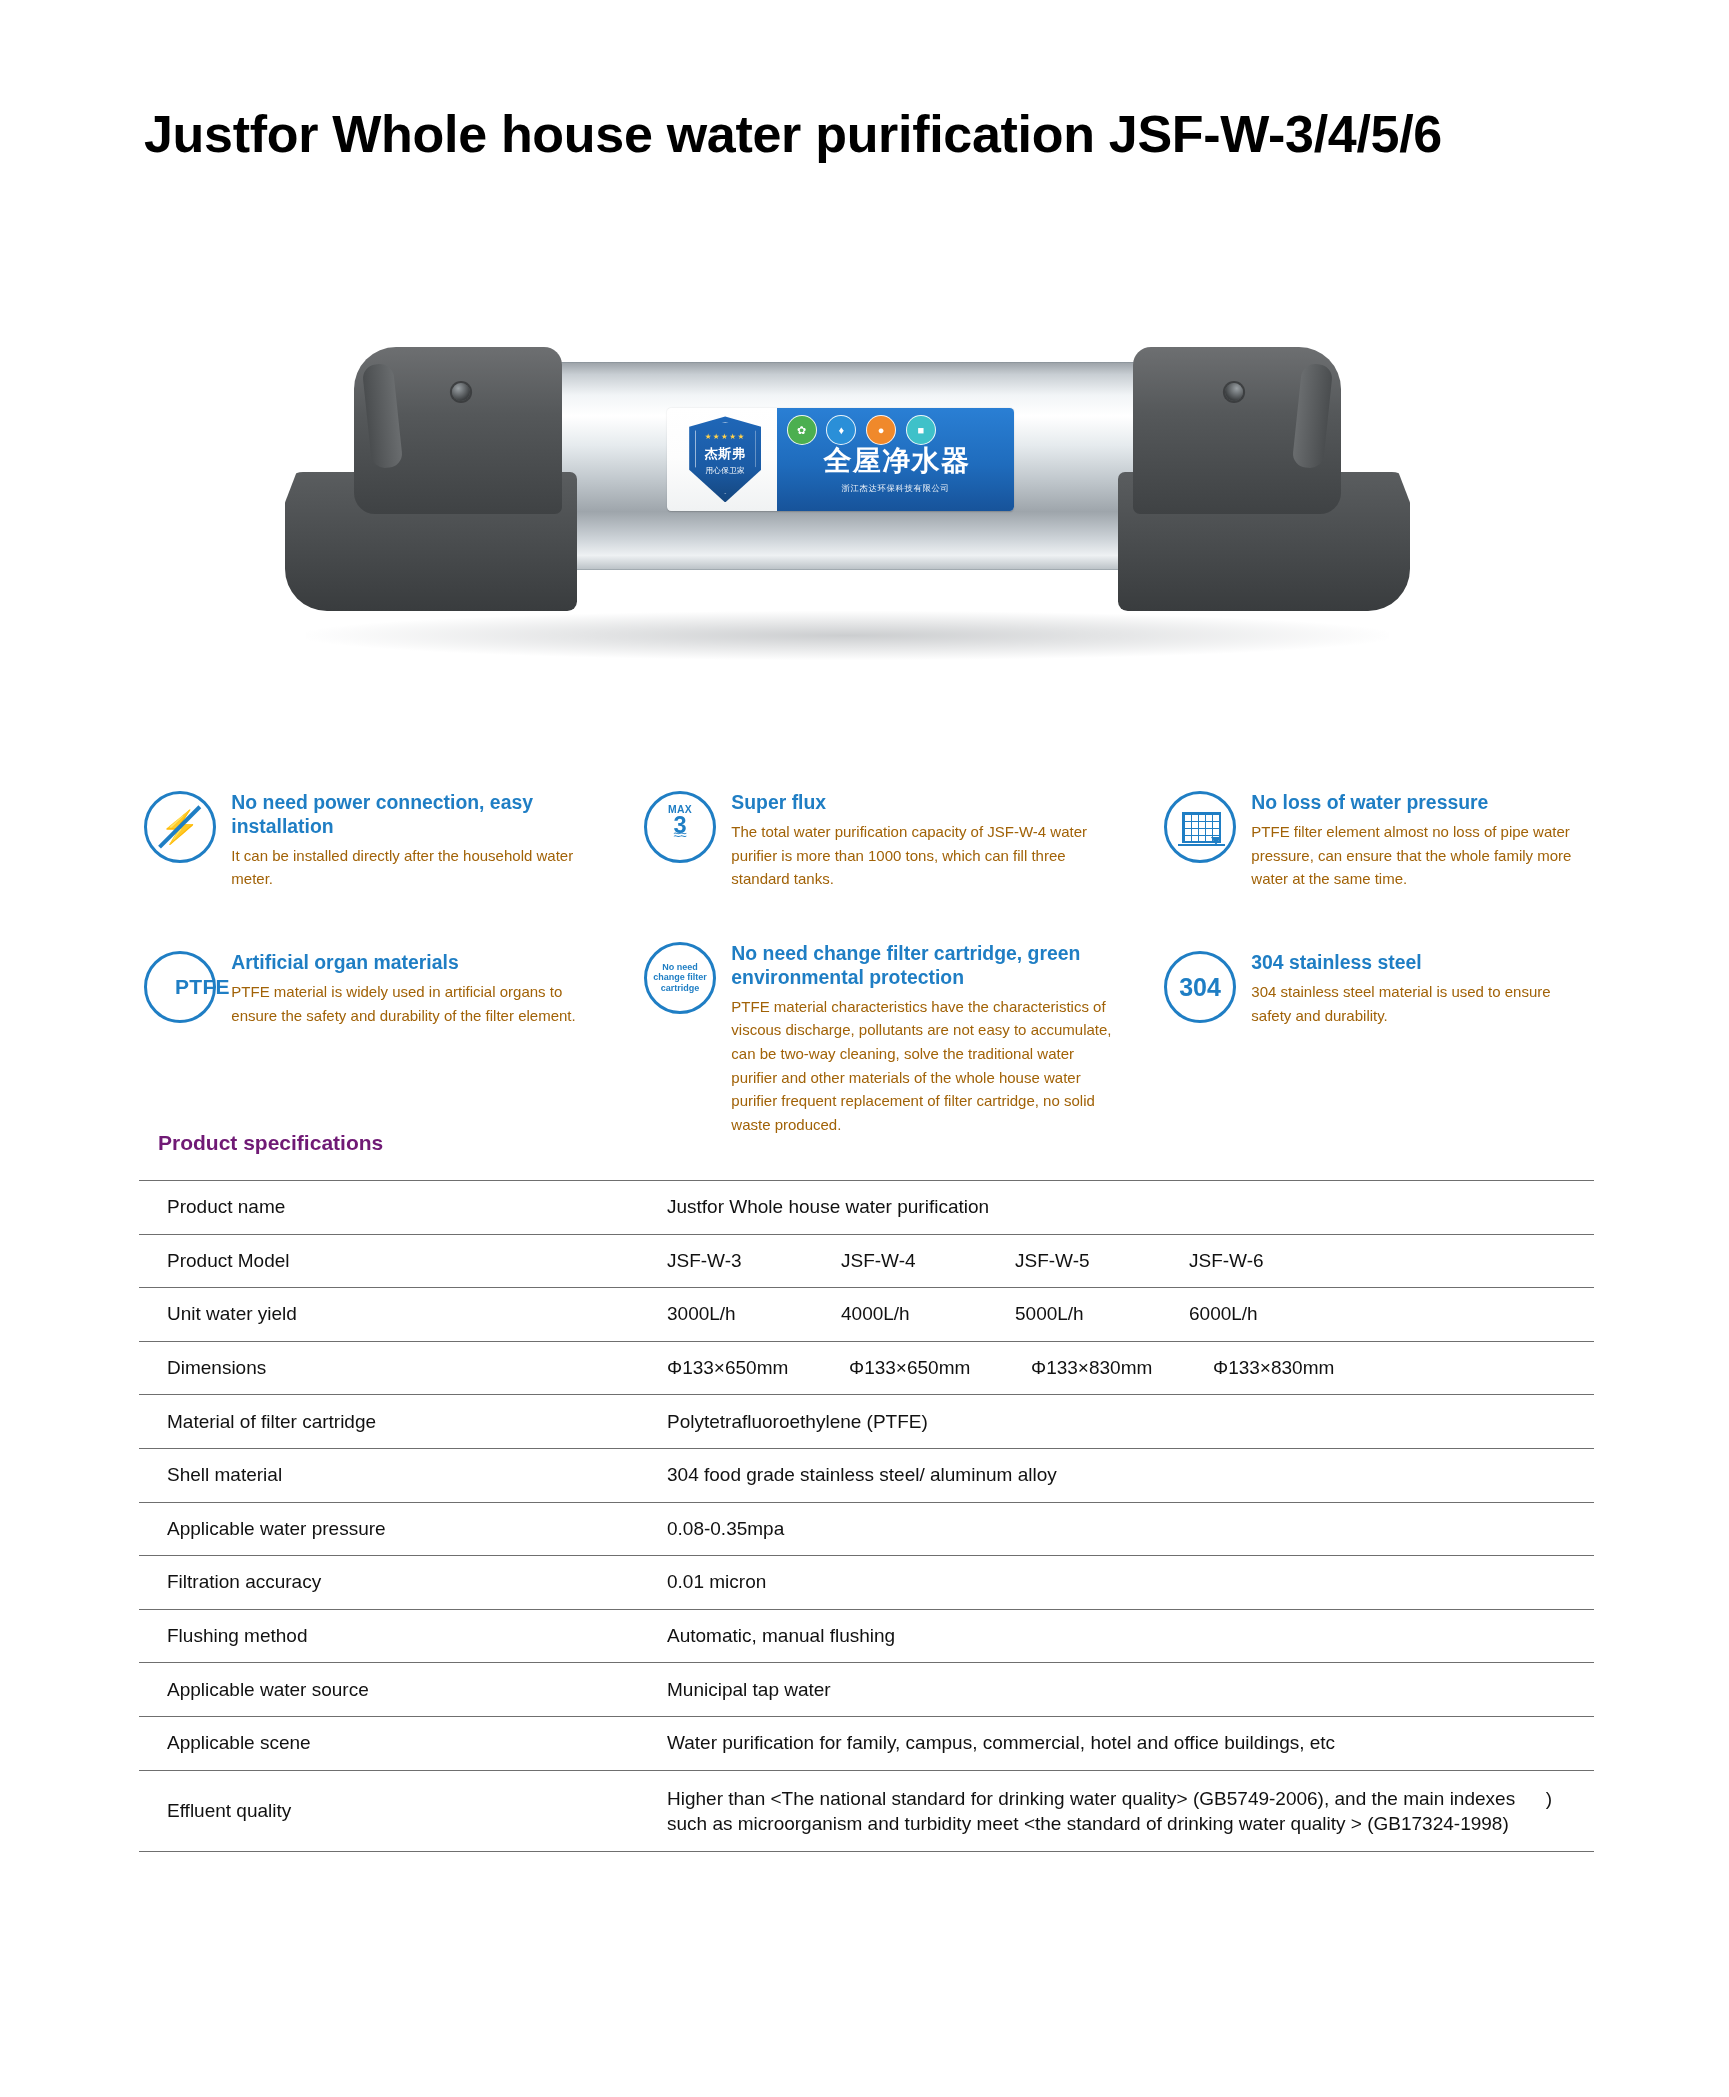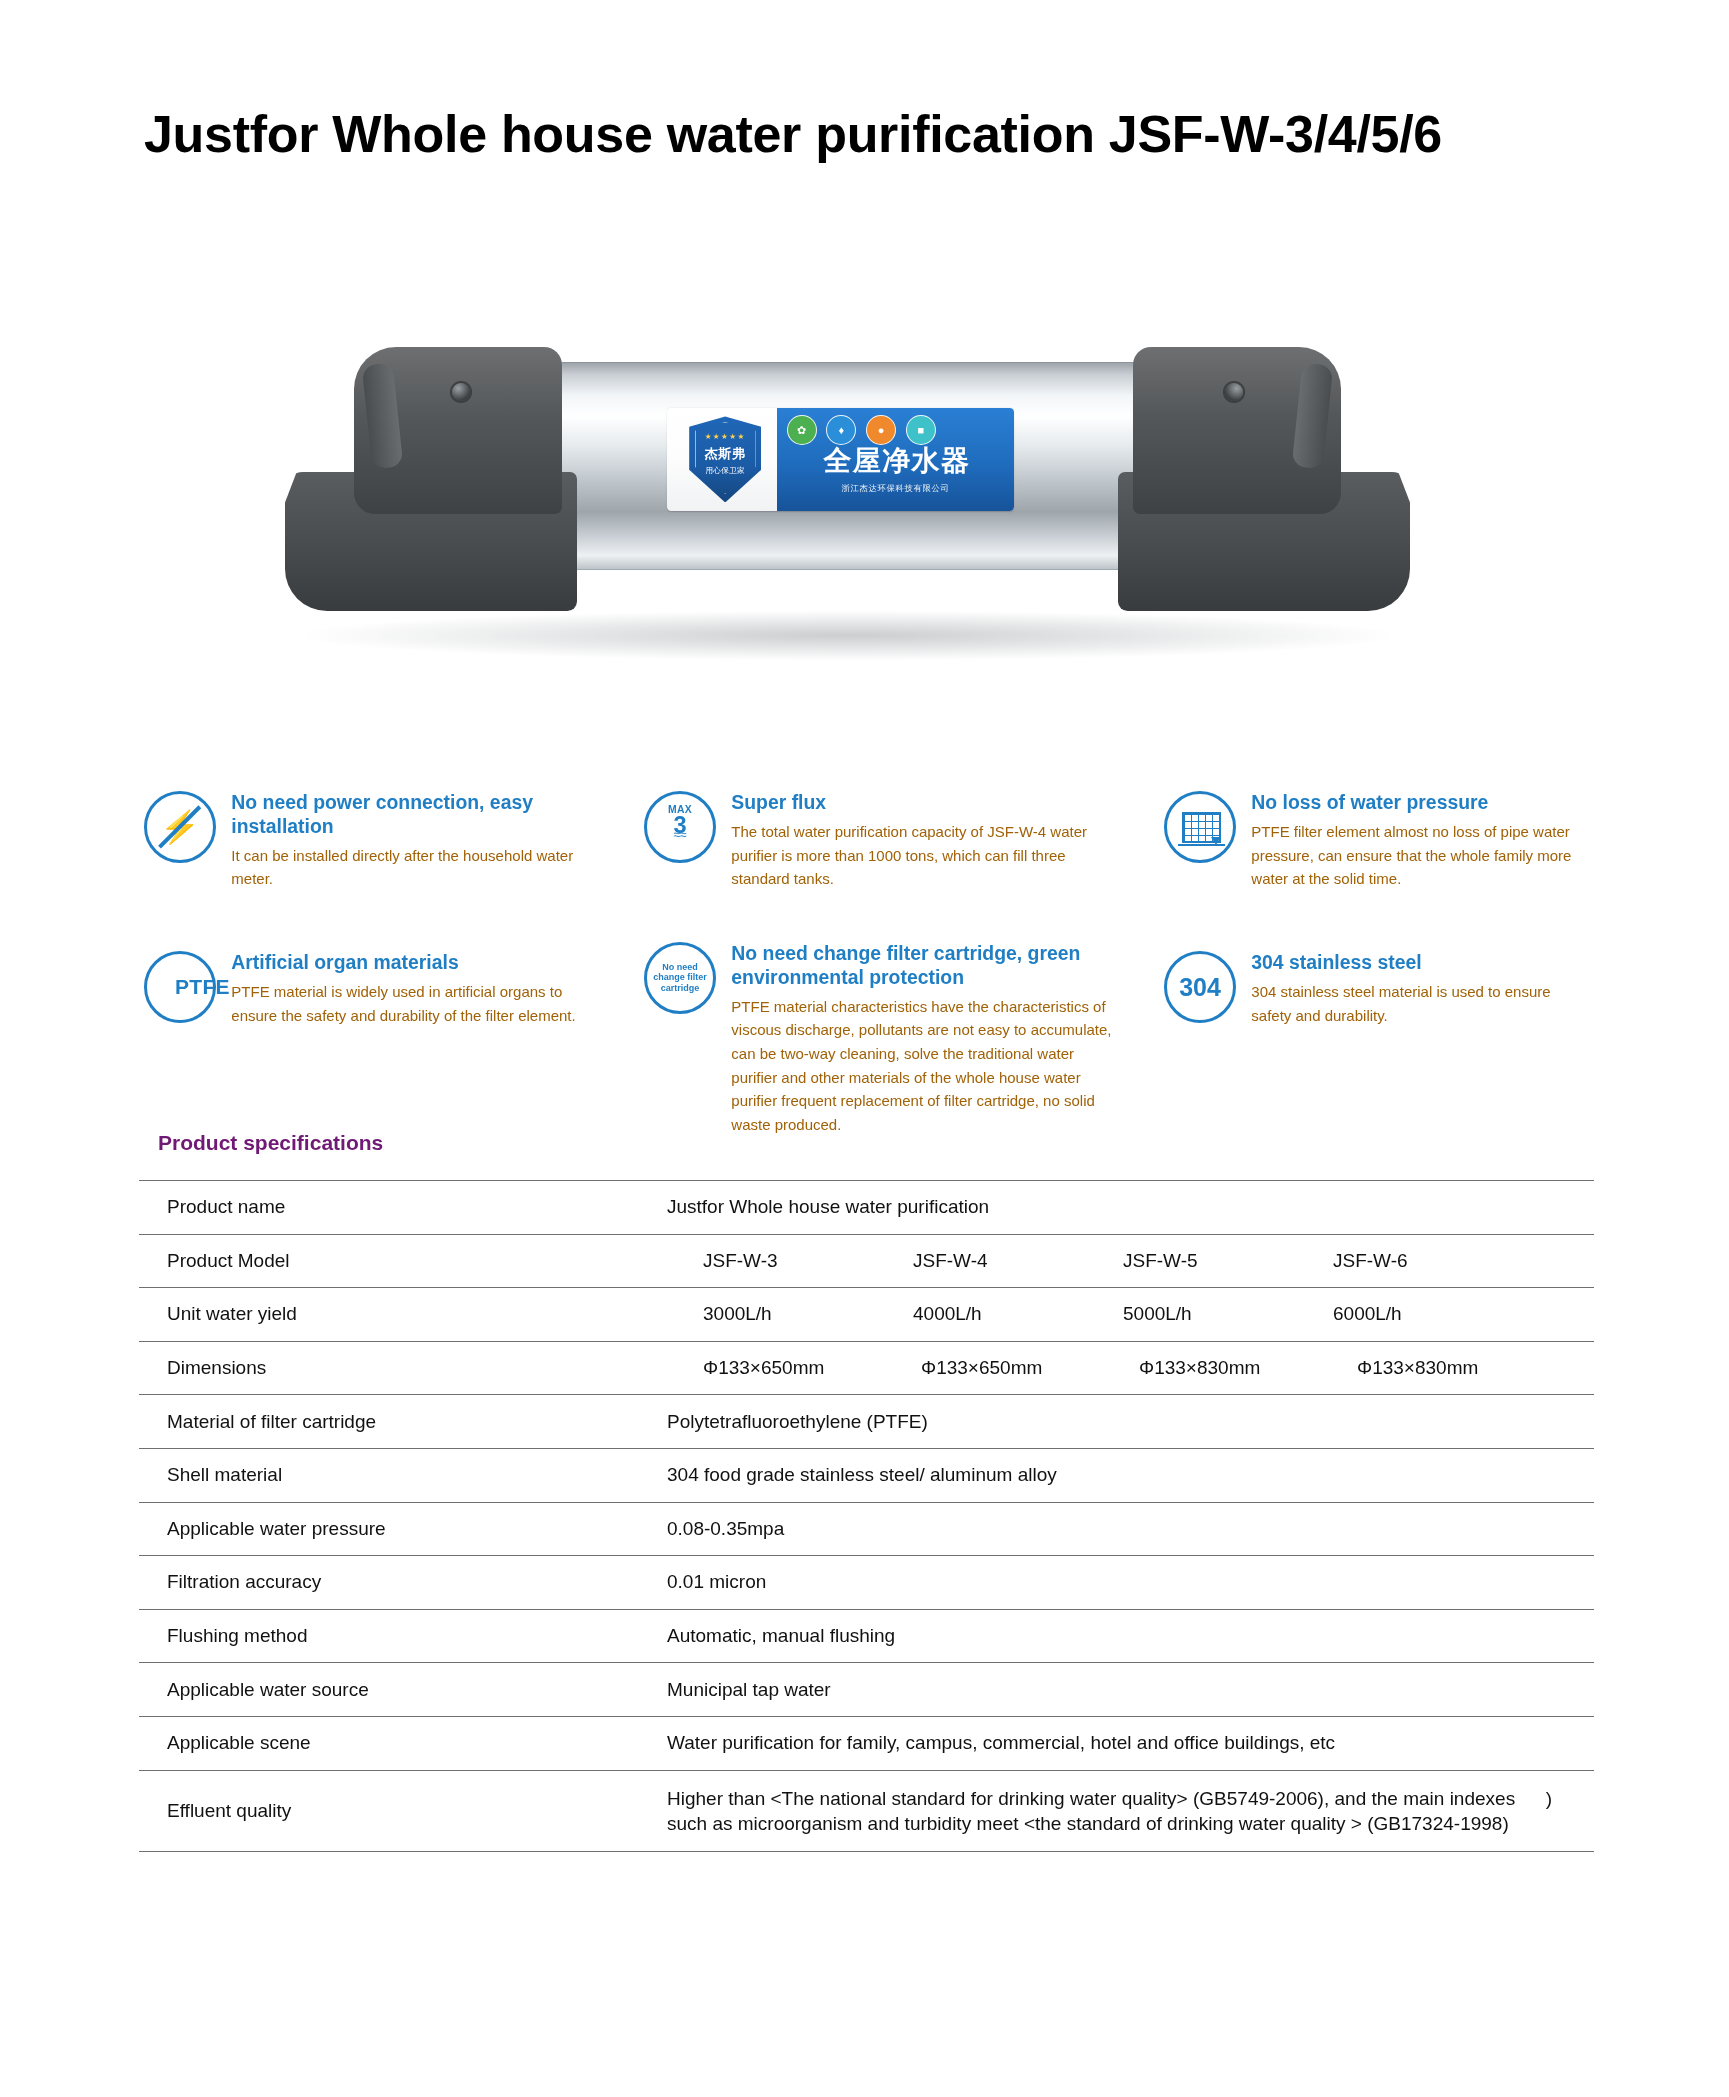--- a/index.html
+++ b/index.html
@@ -434,21 +434,21 @@
   .spec-table td.k {
     width: 472px;
     padding-left: 28px;
   }
   .spec-table td.v {
     padding-left: 28px;
   }
   .v-cols {
     display: flex;
   }
-  .v-cols span { display: inline-block; margin-left: 36px; }
+  .v-cols span { display: inline-block; }
   .c-model span { width: 174px; }
   .c-yield span { width: 174px; }
   .c-dims span { width: 182px; }
   .effluent-line {
     line-height: 25px;
   }
   .effluent-paren {
     float: right;
     margin-right: 42px;
   }
@@ -531,21 +531,21 @@
     </div>
 
     <div class="feature" style="left:1020px; top:0px; width:430px;">
       <div class="feat-icon">
         <div class="ico-grid"></div>
         <div class="ico-gridbase"></div>
         <div class="ico-arrow"></div>
       </div>
       <div class="feat-body">
         <div class="feat-title">No loss of water pressure</div>
-        <div class="feat-text">PTFE filter element almost no loss of pipe water pressure, can ensure that the whole family more water at the solid time.</div>
+        <div class="feat-text">PTFE filter element almost no loss of pipe water pressure, can ensure that the whole family more water at the same time.</div>
       </div>
     </div>
 
     <div class="feature" style="left:0px; top:160px; width:444px;">
       <div class="feat-icon">
         <div class="ico-ptfe">PTFE</div>
       </div>
       <div class="feat-body">
         <div class="feat-title">Artificial organ materials</div>
         <div class="feat-text">PTFE material is widely used in artificial organs to ensure the safety and durability of the filter element.</div>

